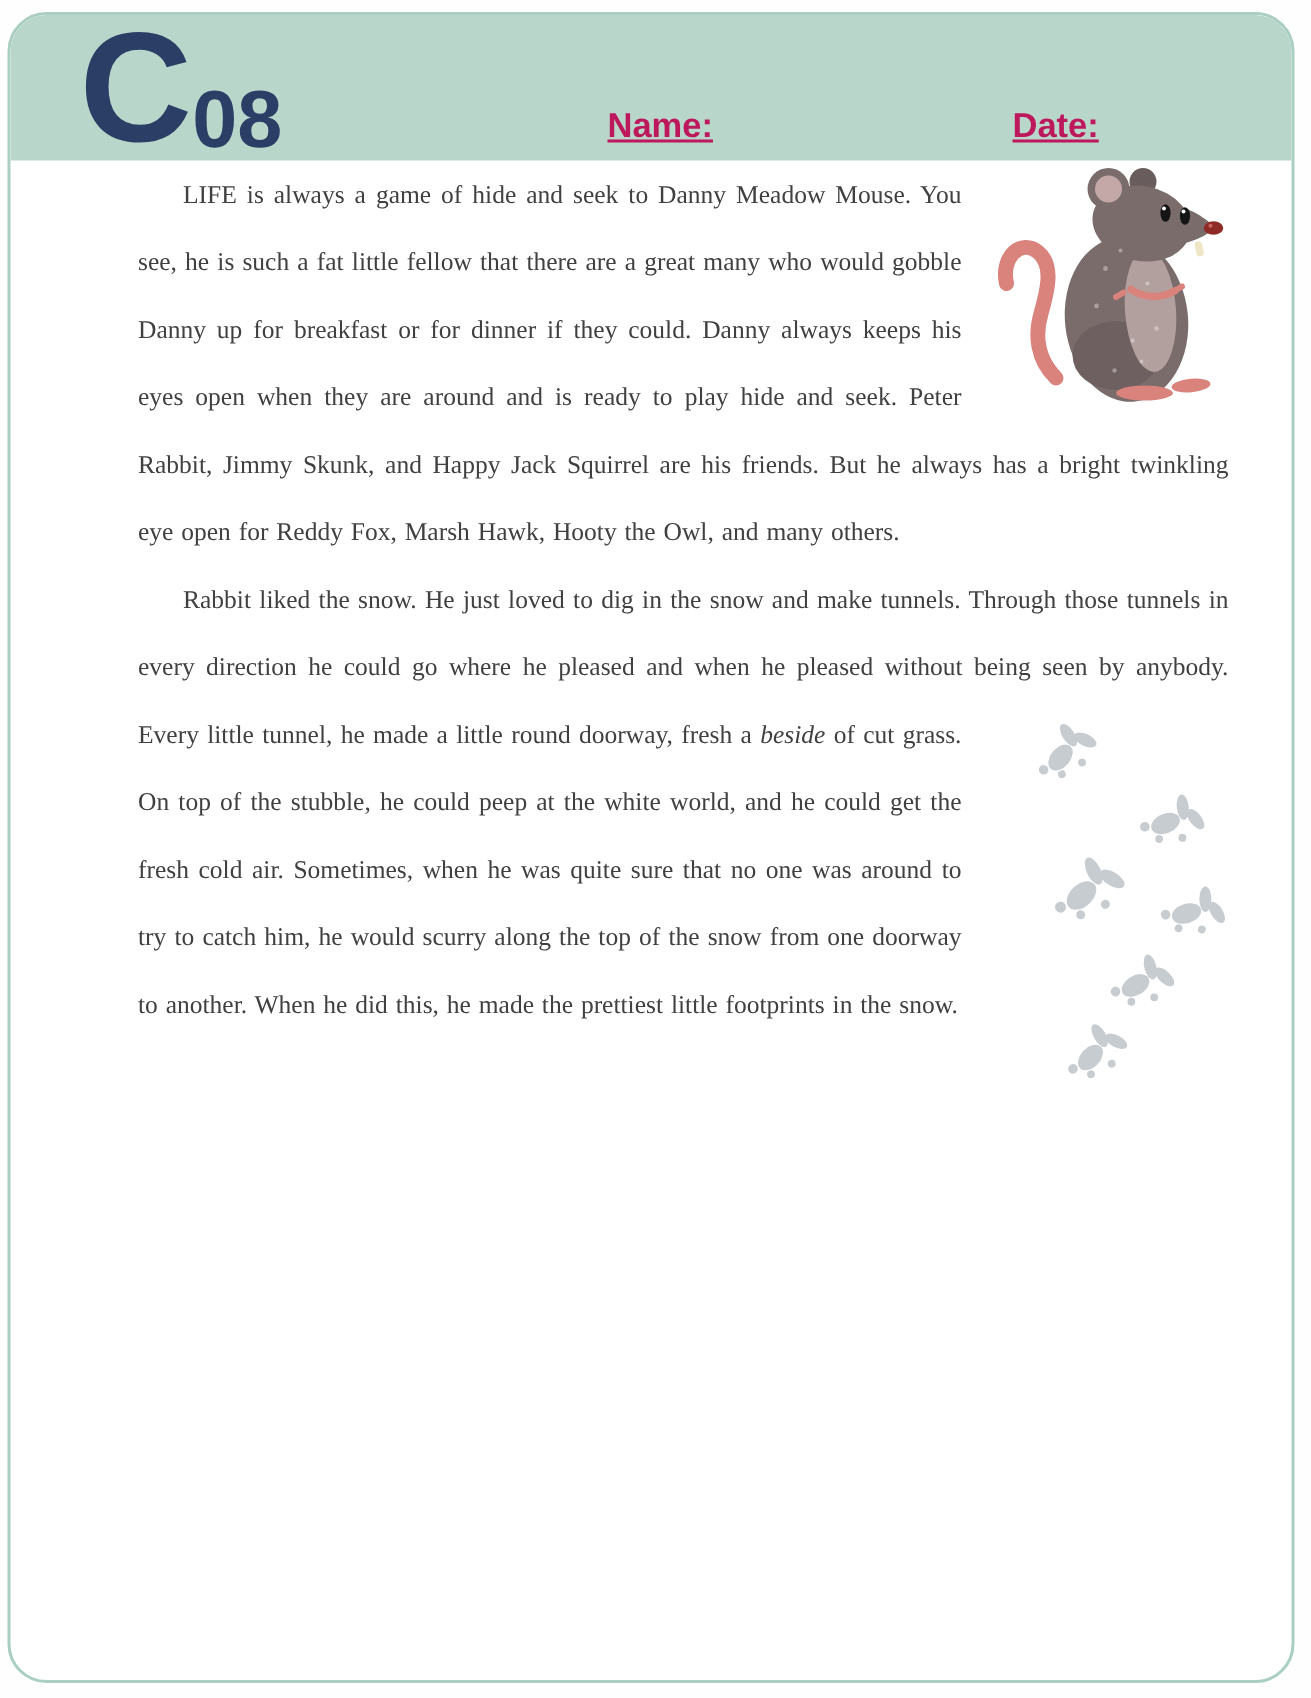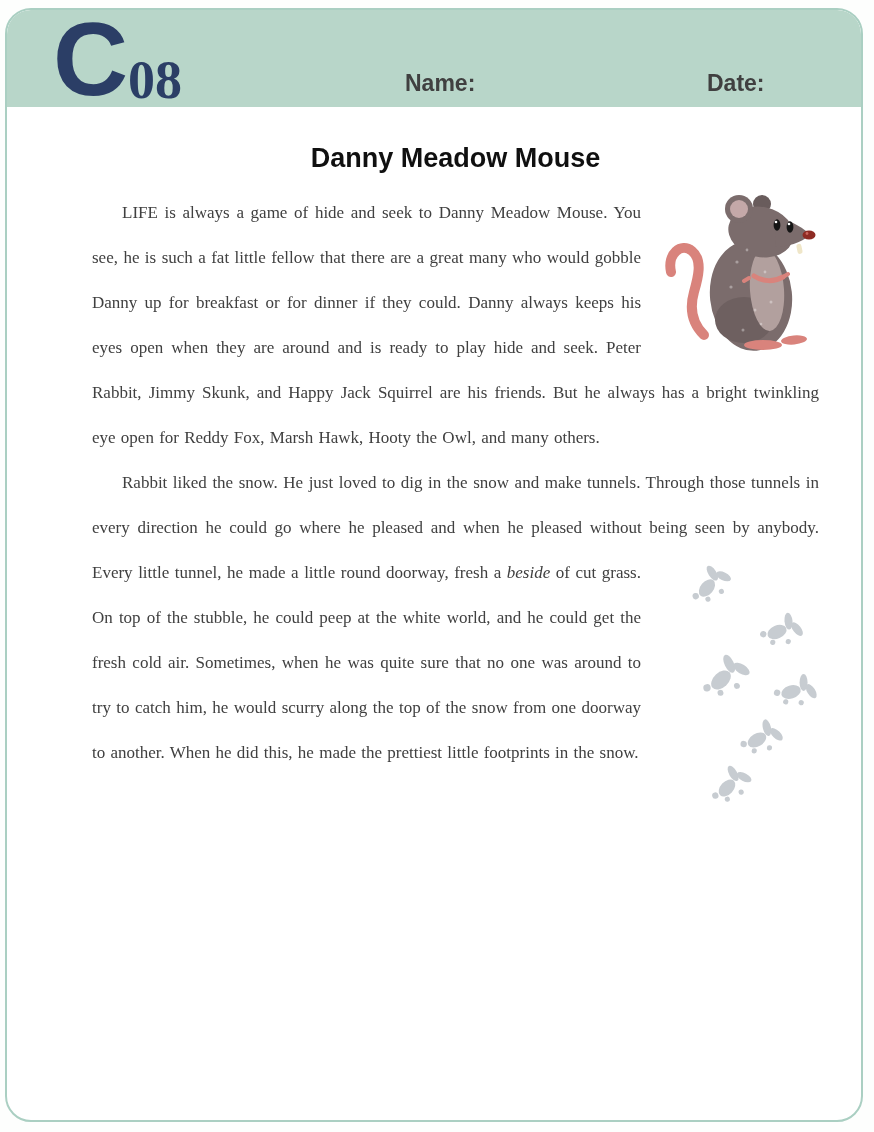--- a/index.html
+++ b/index.html
@@ -15,26 +15,26 @@
   
   .band{
     position:relative; width:100%; height:97px;
     background:#b8d6c9; border-radius:23px 23px 0 0;
   }
   .logo{
     position:absolute; left:46px; top:8px;
     display:flex; align-items:flex-end; color:#2b3e66;
   }
   .logo-letter{ font-size:104px; font-weight:bold; line-height:0.80; letter-spacing:-2px; }
-  .logo-num{ font-size:54px; font-weight:bold; line-height:0.78; margin-left:2px;font-family:Liberation Serif, serif; }
+  .logo-num{ font-size:54px; font-weight:bold; line-height:0.78; margin-left:2px; }
   .hdr-label{
-    position:absolute; bottom:10px; font-size:23px; font-weight:600; color:#404040;
+    position:absolute; bottom:10px; font-size:23px; font-weight:600; color:#be185d;text-decoration:underline;
   }
   .hdr-label.name{ left:398px; }
-  .hdr-label.date{ left:700px; }
+  .hdr-label.date{ left:668px; }
 
   
   .content{ padding:0 42px 0 85px; }
   .doc-title{
     margin:36px 0 16px 0; text-align:center;
     font-size:27px; font-weight:bold; color:#101010;
     font-family:"Liberation Sans", sans-serif;
   }
   .story p{
     font-family:"Liberation Serif", serif;
@@ -61,21 +61,20 @@
   <div class="band">
     <div class="logo">
       <span class="logo-letter">C</span>
       <span class="logo-num">08</span>
     </div>
     <span class="hdr-label name">Name:</span>
     <span class="hdr-label date">Date:</span>
   </div>
 
   <div class="content">
-    <h1 class="doc-title">Danny Meadow Mouse</h1>
 
     <div class="story">
 
       <p><span class="illu-mouse">
             <svg viewBox="0 0 160 162" xmlns="http://www.w3.org/2000/svg" aria-hidden="true">
 
           <path d="M12,80 C8,62 22,50 33,59 C44,68 39,86 35,100 C31,114 32,130 45,143" fill="none" stroke="#d9837c" stroke-width="10" stroke-linecap="round"></path>
 
           <circle cx="103" cy="12" r="9" fill="#695c5c"></circle>
 

